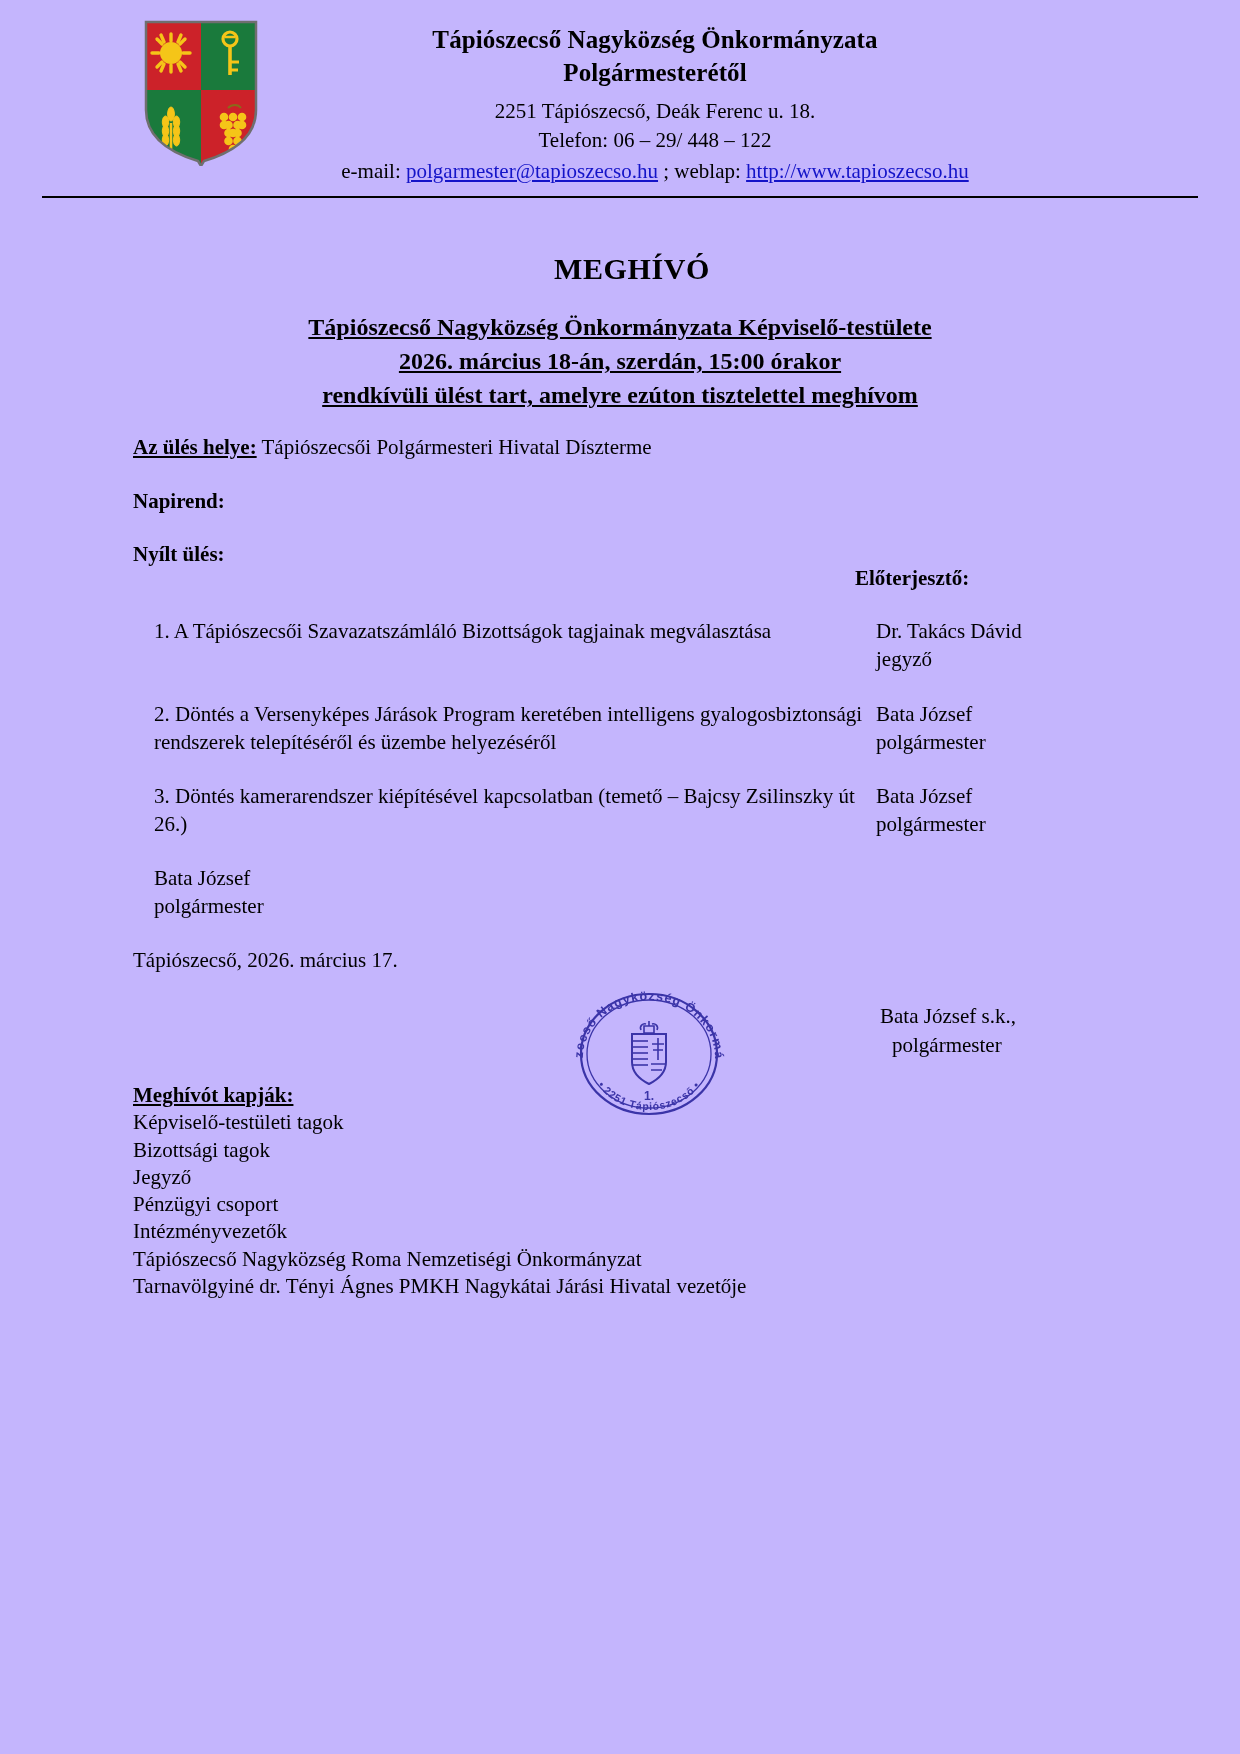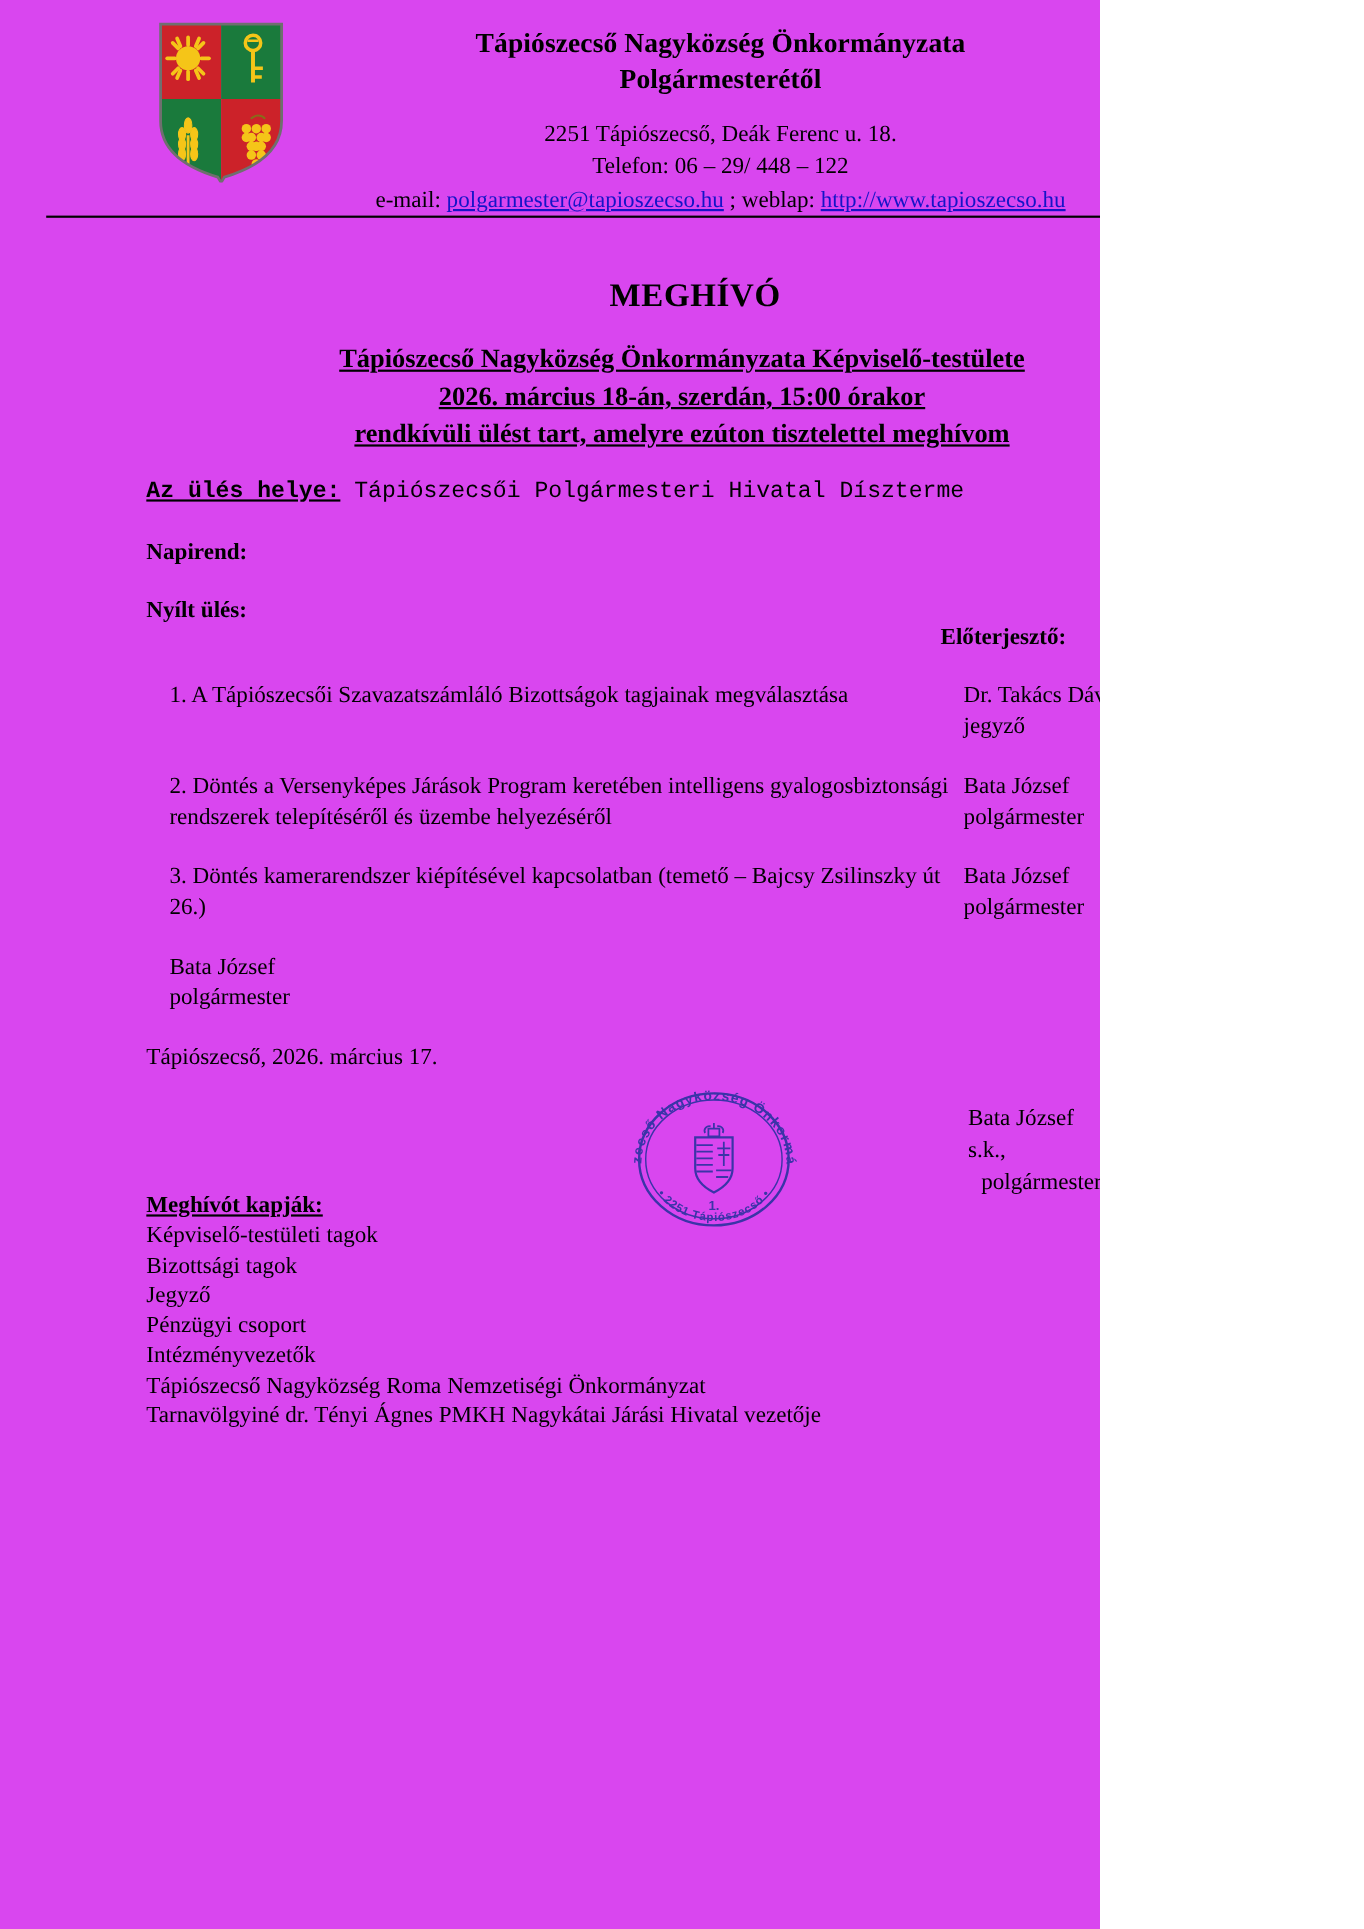--- a/index.html
+++ b/index.html
@@ -2,23 +2,23 @@
 <html lang="hu"><head>
 <meta charset="utf-8">
 <style>
   html, body {
     margin: 0;
     padding: 0;
     background: #ffffff;
   }
   .page {
     position: relative;
-    width: 1000px;
+    width: 1240px;
     height: 1754px;
-    background: #d946ef;
+    background: #c4b5fd;
     font-family: "Liberation Serif", "DejaVu Serif", serif;
     color: #000000;
     overflow: hidden;
     box-sizing: border-box;
   }
 
   
   .letterhead {
     position: absolute;
     left: 0; top: 0;
@@ -49,21 +49,21 @@
   }
   .head-role {
     font-size: 25px;
     font-weight: bold;
     letter-spacing: 0.1px;
   }
   .head-addr, .head-tel, .head-mail {
     font-size: 21px;
     font-weight: normal;
   }
-  .head-addr { margin-top: 19px; }
+  .head-addr { margin-top: 9px; }
   .head-tel  { margin-top: 2px; }
   .head-mail { margin-top: 3px; }
   .lnk {
     color: #1414c8;
     text-decoration: underline;
   }
   .hrule {
     position: absolute;
     left: 42px;
     top: 196px;
@@ -98,21 +98,20 @@
   
   .body-area {
     position: absolute;
     left: 133px;
     top: 434px;
     width: 930px;
   }
   .line-place {
     font-size: 21px;
     line-height: 1.3;
-    font-family: Liberation Mono, monospace;
   }
   .u-bold {
     font-weight: bold;
     text-decoration: underline;
   }
   .label-bold {
     font-weight: bold;
     font-size: 21px;
   }
   .gap-28 { height: 28px; }

